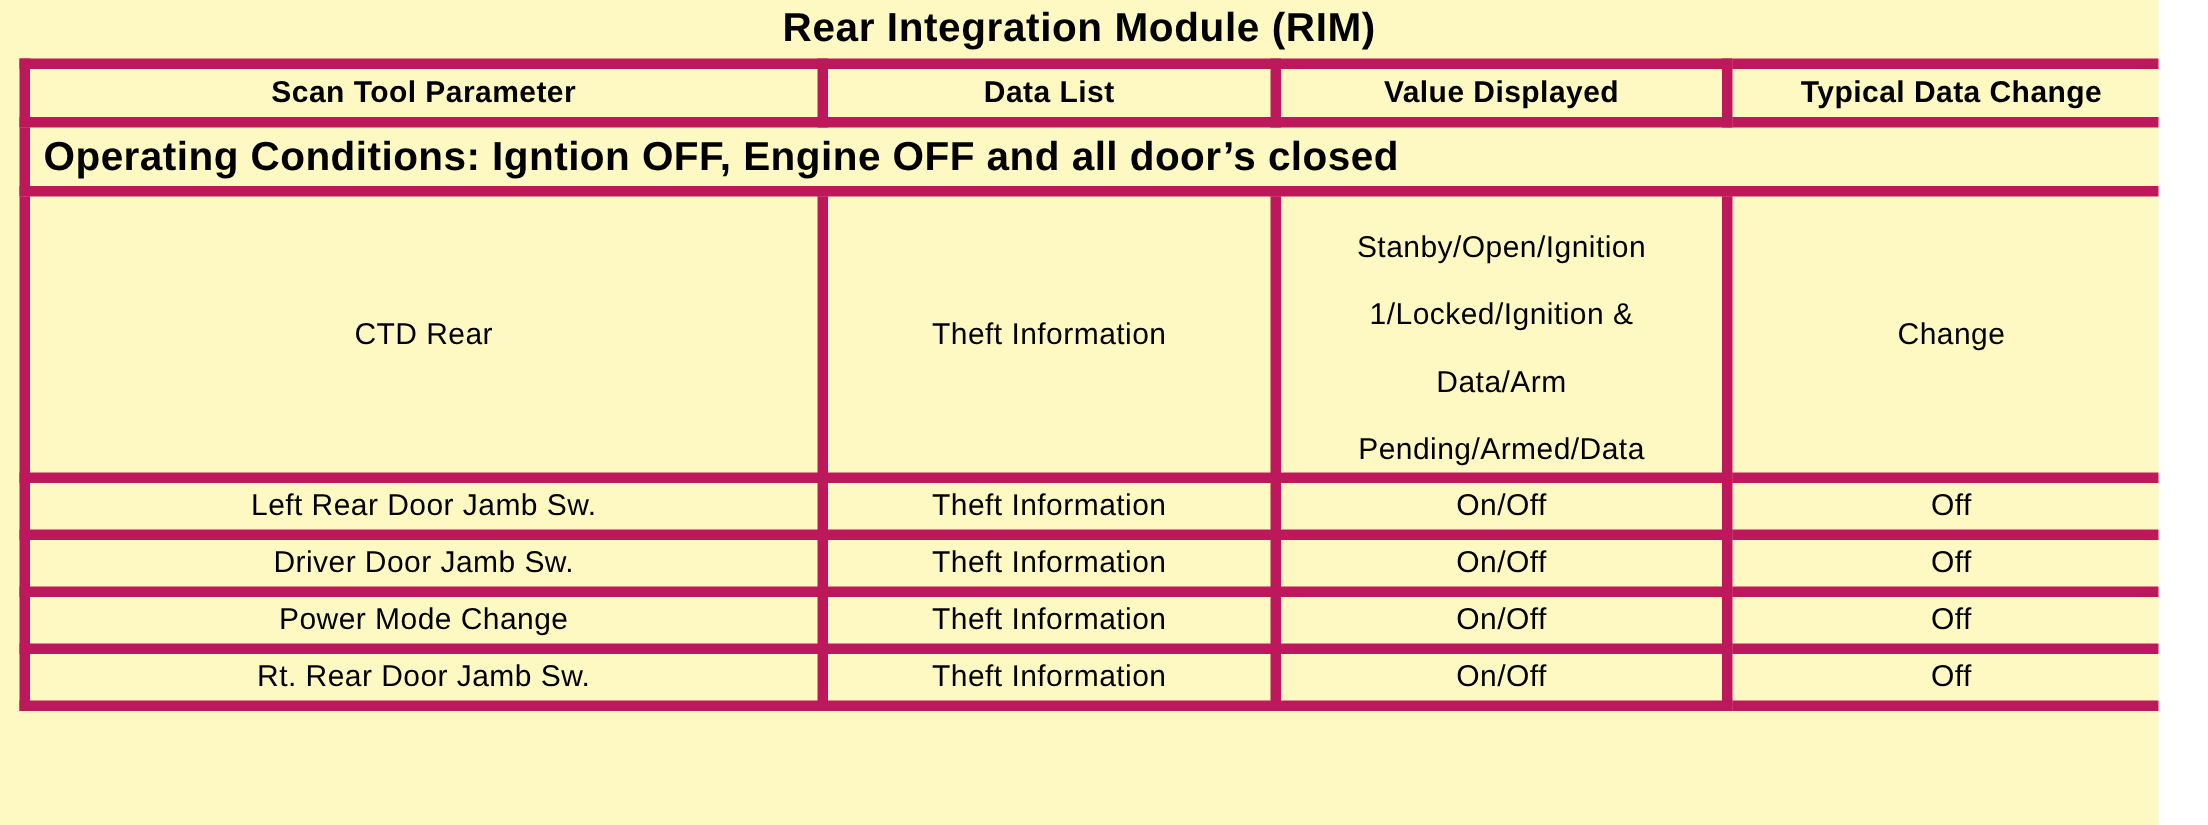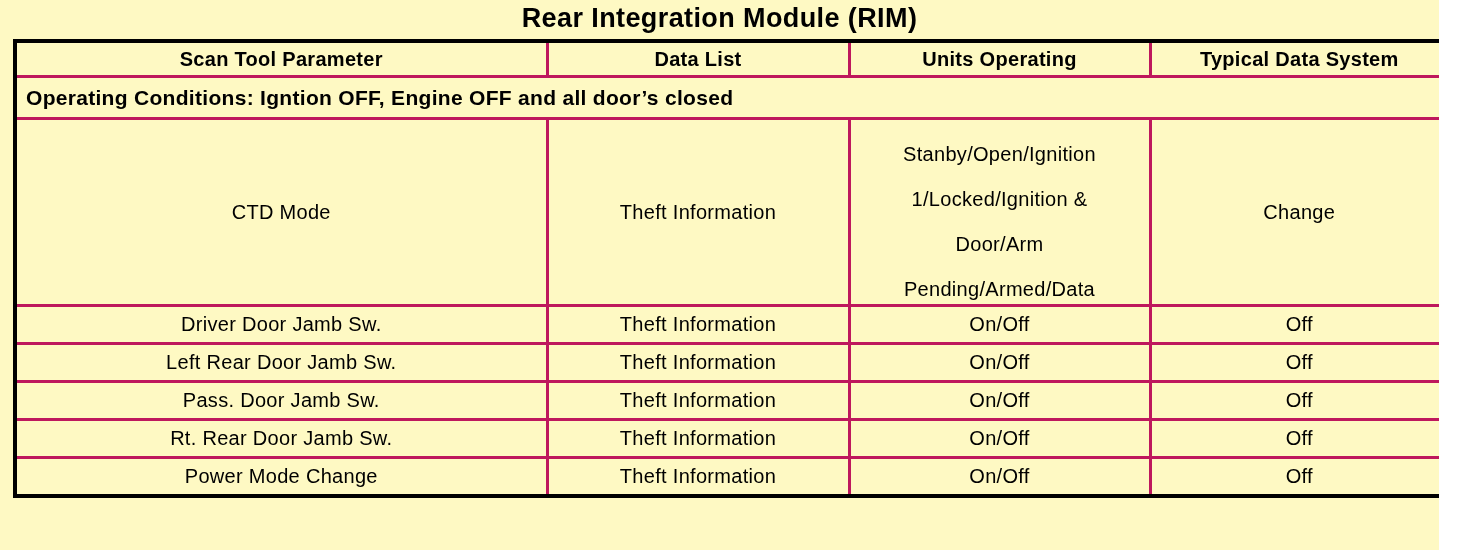--- a/index.html
+++ b/index.html
@@ -24,21 +24,21 @@
     letter-spacing: 0.4px;
   }
   table.rim {
     margin-left: 13px;
     width: 1434px;
     border-collapse: collapse;
     table-layout: fixed;
     border: 4px solid #000000;
   }
   table.rim th, table.rim td {
-    border: 3px solid #be185d;
+    border: 7px solid #be185d;
     font-size: 20px;
     letter-spacing: 0.3px;
     padding: 2px 6px;
     text-align: center;
     vertical-align: middle;
     overflow: hidden;
   }
   table.rim th {
     font-weight: bold;
     height: 30px;
@@ -47,21 +47,21 @@
   col.c1 { width: 532px; }
   col.c2 { width: 302px; }
   col.c3 { width: 301px; }
   col.c4 { width: 299px; }
   td.left { text-align: left; padding-left: 10px; }
   tr.op-row td {
     text-align: left;
     font-weight: bold;
     padding-left: 9px;
     height: 35px;
-    font-size: 21px;
+    font-size: 27px;
   }
   tr.imp-row td {
     text-align: left;
     padding: 7px 10px 9px 10px;
     height: 52px;
     line-height: 1.45;
     vertical-align: top;
   }
   tr.imp-row b { font-weight: bold; }
   tr.r-std  { height: 38px; }
@@ -81,72 +81,66 @@
       <col class="c1">
         <col class="c2">
         <col class="c3">
         <col class="c4">
     </colgroup>
 
     <tbody>
         <tr>
       <th>Scan Tool Parameter</th>
       <th>Data List</th>
-      <th>Units Operating</th>
-      <th>Typical Data System</th>
+      <th>Value Displayed</th>
+      <th>Typical Data Change</th>
     </tr>
 
     <tr class="op-row">
       <td colspan="4">Operating Conditions: Igntion OFF, Engine OFF and all door’s closed</td>
     </tr>
 
 
 
     <tr class="r-ctd">
-      <td class="left">CTD Mode</td>
+      <td class="left">CTD Rear</td>
       <td>Theft Information</td>
       <td>
         <div class="units-line">Stanby/Open/Ignition</div>
         <div class="units-line">1/Locked/Ignition &amp;</div>
-        <div class="units-line">Door/Arm</div>
+        <div class="units-line">Data/Arm</div>
         <div class="units-line">Pending/Armed/Data</div>
       </td>
       <td>Change</td>
-    </tr>
-
-    <tr class="r-std">
-      <td class="left">Driver Door Jamb Sw.</td>
-      <td>Theft Information</td>
-      <td>On/Off</td>
-      <td>Off</td>
     </tr>
 
     <tr class="r-std">
       <td class="left">Left Rear Door Jamb Sw.</td>
       <td>Theft Information</td>
       <td>On/Off</td>
       <td>Off</td>
     </tr>
 
     <tr class="r-std">
-      <td class="left">Pass. Door Jamb Sw.</td>
+      <td class="left">Driver Door Jamb Sw.</td>
+      <td>Theft Information</td>
+      <td>On/Off</td>
+      <td>Off</td>
+    </tr>
+
+
+    <tr class="r-std">
+      <td class="left">Power Mode Change</td>
       <td>Theft Information</td>
       <td>On/Off</td>
       <td>Off</td>
     </tr>
 
     <tr class="r-std">
       <td class="left">Rt. Rear Door Jamb Sw.</td>
       <td>Theft Information</td>
       <td>On/Off</td>
       <td>Off</td>
     </tr>
 
-    <tr class="r-std">
-      <td class="left">Power Mode Change</td>
-      <td>Theft Information</td>
-      <td>On/Off</td>
-      <td>Off</td>
-    </tr>
-
   </tbody>
     </table>
 </div>
 
 </body></html>

